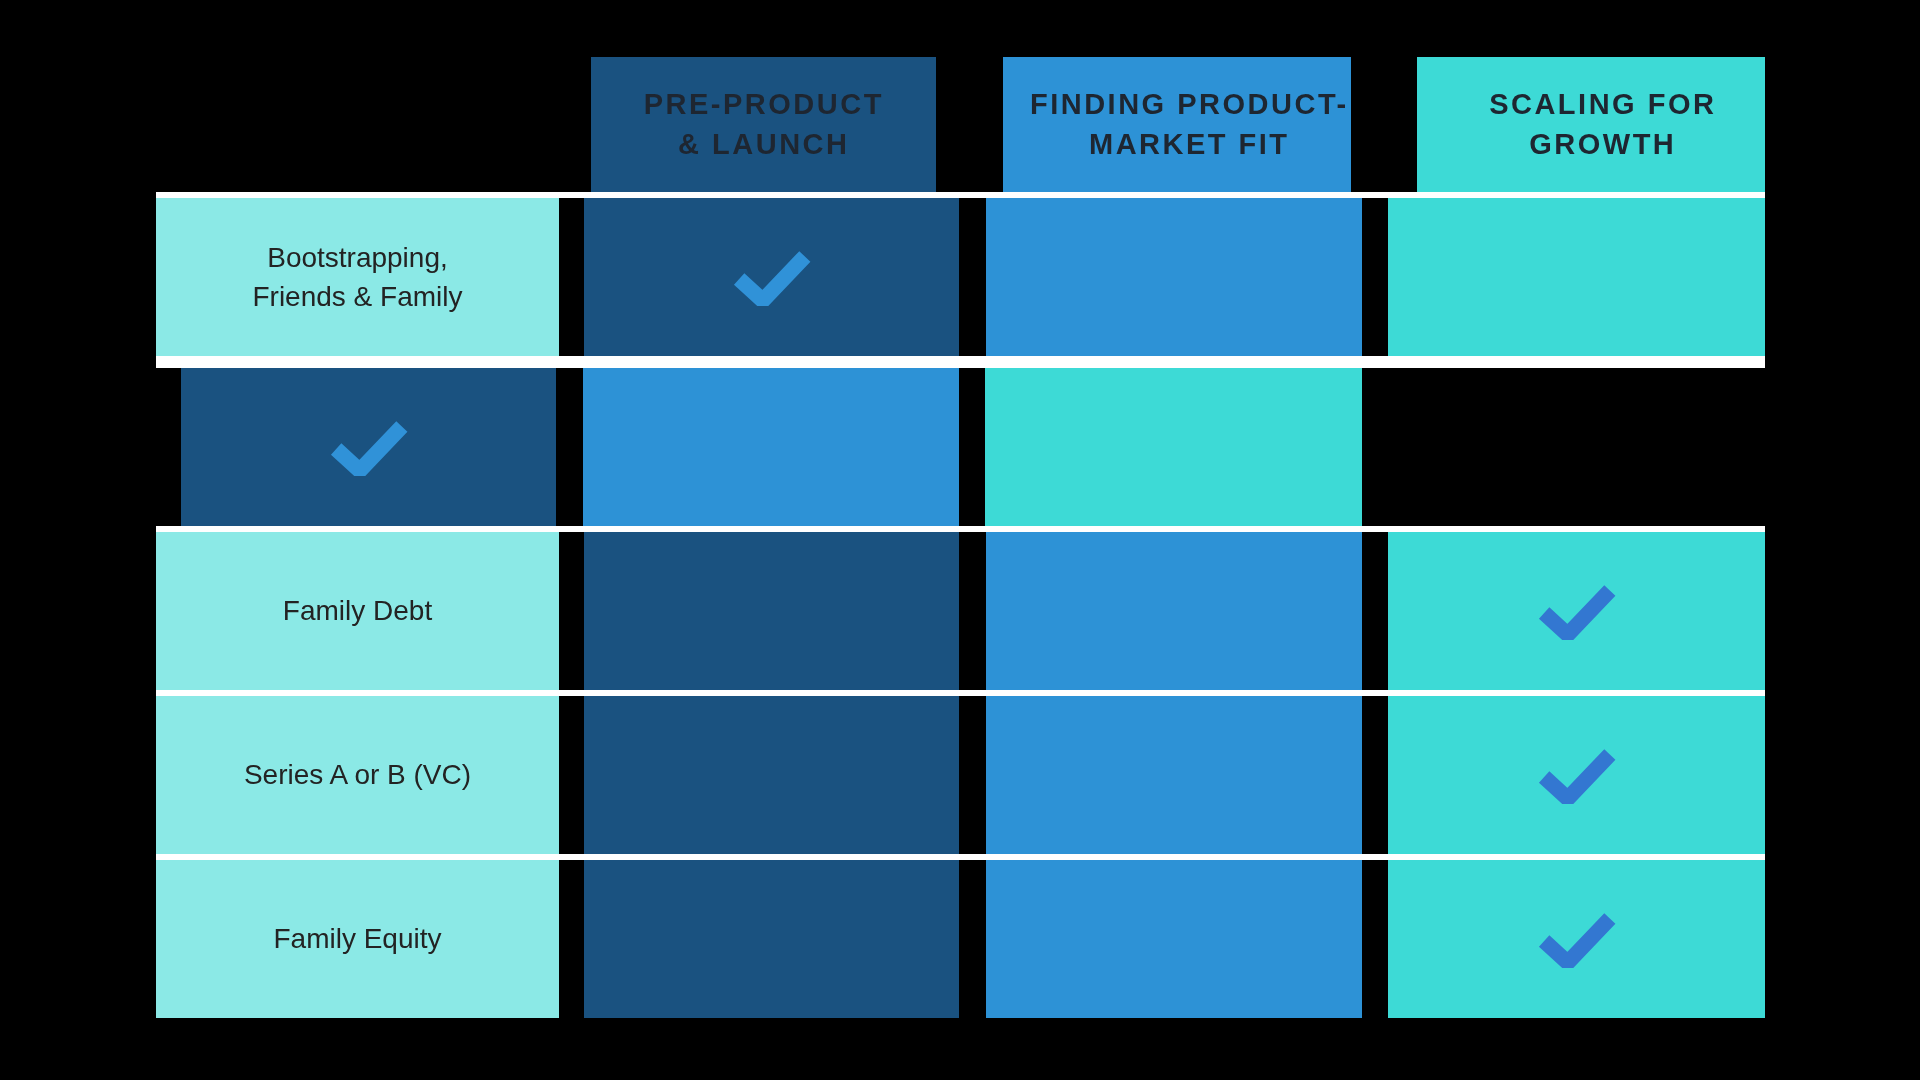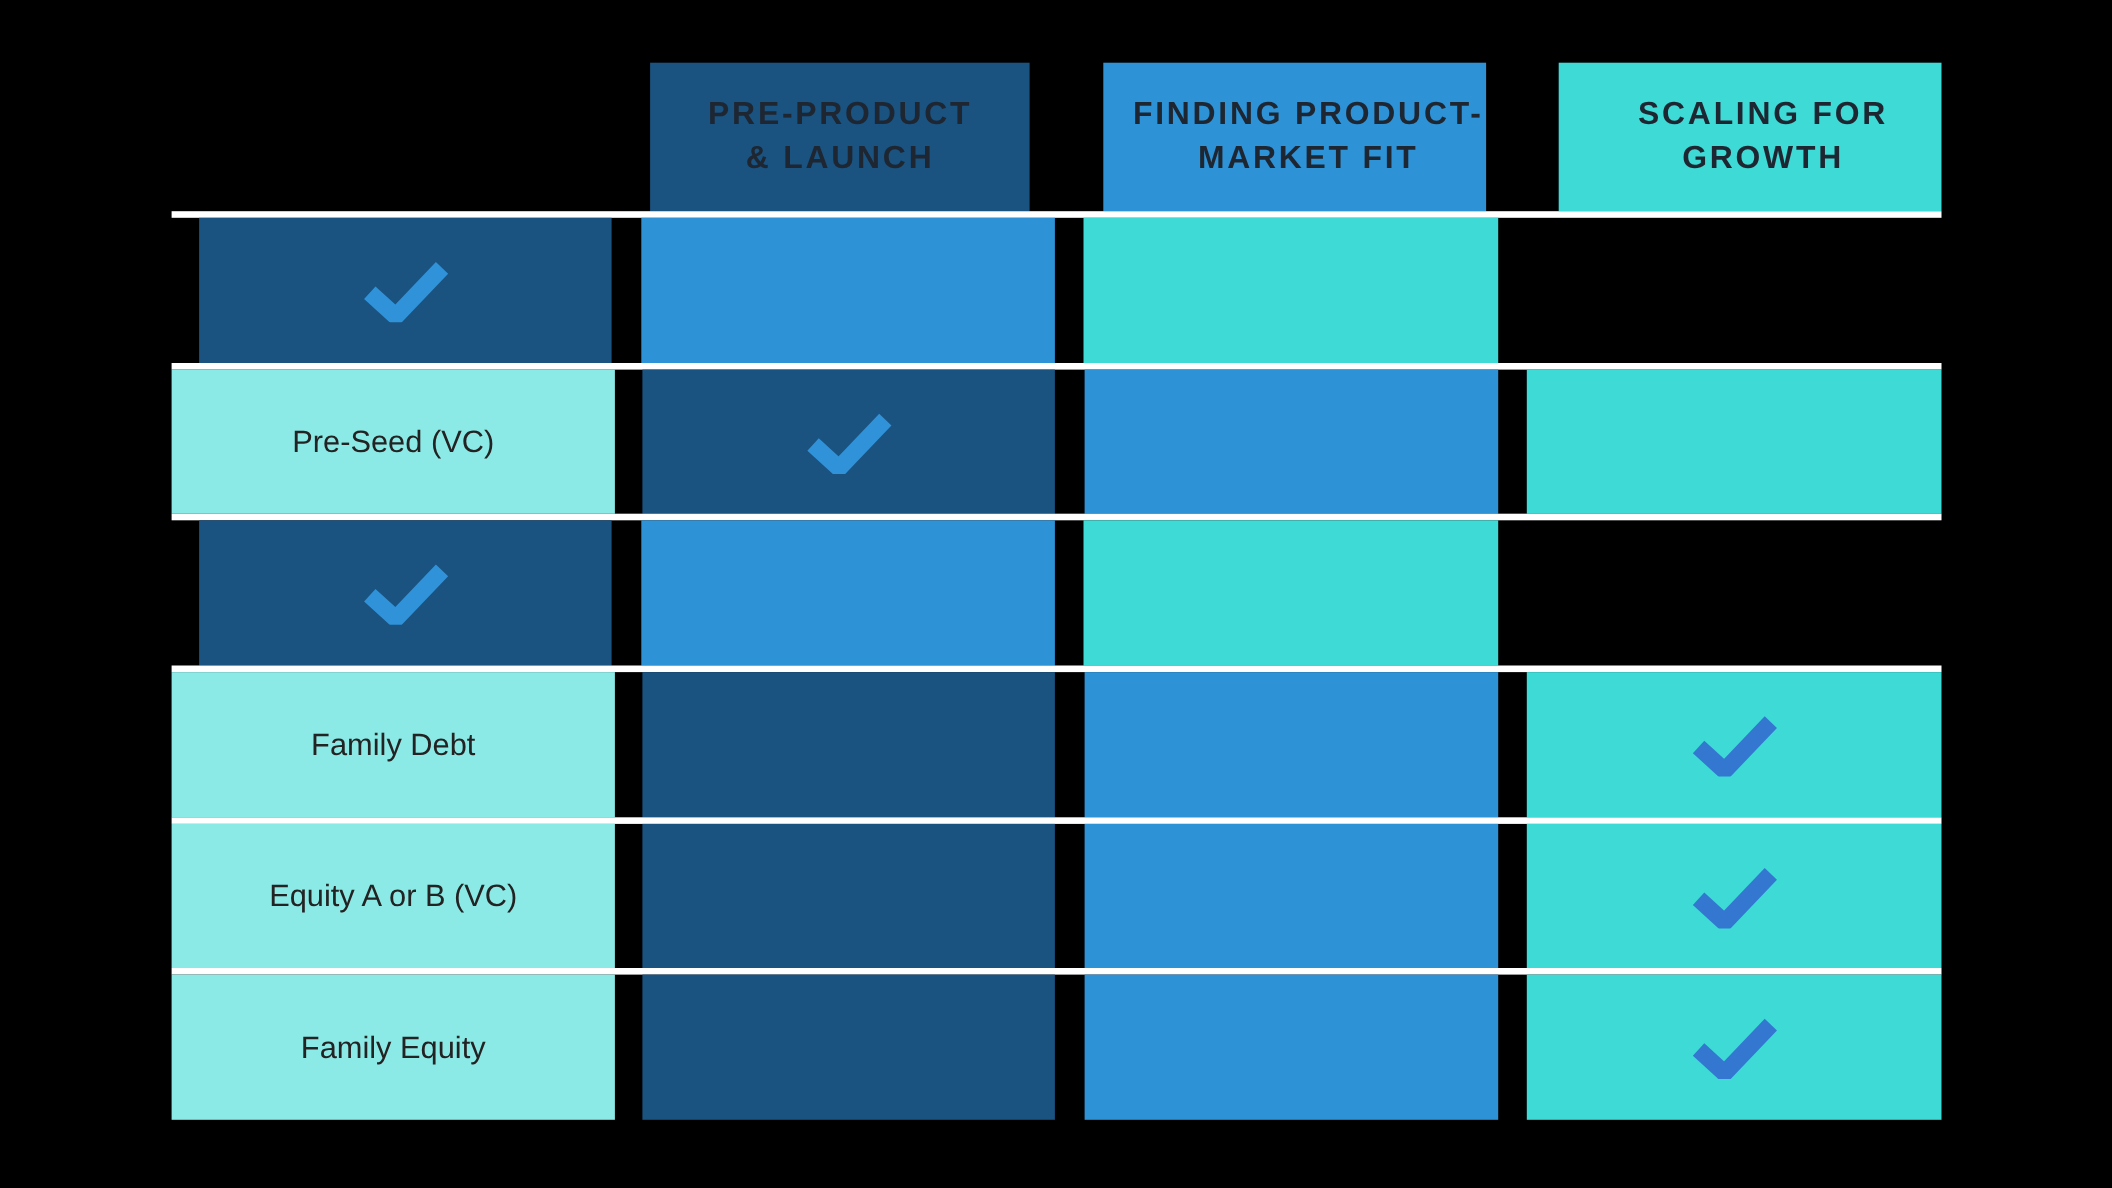--- a/index.html
+++ b/index.html
@@ -96,47 +96,36 @@
     <div class="cell hcell c2">FINDING PRODUCT-
 MARKET FIT</div>
     <div class="g3 gap"></div>
     <div class="cell hcell c3">SCALING FOR
 GROWTH</div>
   </div>
 
   <div class="divider"></div>
 
   <div class="trow data">
+    <div class="cell c-label labelcell">Bootstrapping,
+Friends &amp; Family</div>
     <div class="g1 gap"></div>
     <div class="cell c1 stage1">
         <svg class="check" width="78" height="58" viewBox="0 0 76 56">
           <path d="M6 30 L29 51 L70 8" fill="none" stroke="currentColor" stroke-width="15" stroke-linecap="butt" stroke-linejoin="miter"></path>
         </svg>
       </div>
     <div class="g2 gap"></div>
     <div class="cell c2 stage2"></div>
     <div class="g3 gap"></div>
     <div class="cell c3 stage3"></div>
   </div>
 
   <div class="divider"></div>
 
-  <div class="trow data">
-    <div class="cell c-label labelcell">Pre-Seed (VC)</div>
-    <div class="g1 gap"></div>
-    <div class="cell c1 stage1">
-        <svg class="check" width="78" height="58" viewBox="0 0 76 56">
-          <path d="M6 30 L29 51 L70 8" fill="none" stroke="currentColor" stroke-width="15" stroke-linecap="butt" stroke-linejoin="miter"></path>
-        </svg>
-      </div>
-    <div class="g2 gap"></div>
-    <div class="cell c2 stage2"></div>
-    <div class="g3 gap"></div>
-    <div class="cell c3 stage3"></div>
-  </div>
 
   <div class="divider"></div>
 
   <div class="trow data">
     <div class="g1 gap"></div>
     <div class="cell c1 stage1">
         <svg class="check" width="78" height="58" viewBox="0 0 76 56">
           <path d="M6 30 L29 51 L70 8" fill="none" stroke="currentColor" stroke-width="15" stroke-linecap="butt" stroke-linejoin="miter"></path>
         </svg>
       </div>
@@ -158,21 +147,21 @@
     <div class="cell c3 stage3">
         <svg class="check" width="78" height="58" viewBox="0 0 76 56">
           <path d="M6 30 L29 51 L70 8" fill="none" stroke="currentColor" stroke-width="15" stroke-linecap="butt" stroke-linejoin="miter"></path>
         </svg>
       </div>
   </div>
 
   <div class="divider"></div>
 
   <div class="trow data">
-    <div class="cell c-label labelcell">Equity A or B (VC)</div>
+    <div class="cell c-label labelcell">Series A or B (VC)</div>
     <div class="g1 gap"></div>
     <div class="cell c1 stage1"></div>
     <div class="g2 gap"></div>
     <div class="cell c2 stage2"></div>
     <div class="g3 gap"></div>
     <div class="cell c3 stage3">
         <svg class="check" width="78" height="58" viewBox="0 0 76 56">
           <path d="M6 30 L29 51 L70 8" fill="none" stroke="currentColor" stroke-width="15" stroke-linecap="butt" stroke-linejoin="miter"></path>
         </svg>
       </div>

